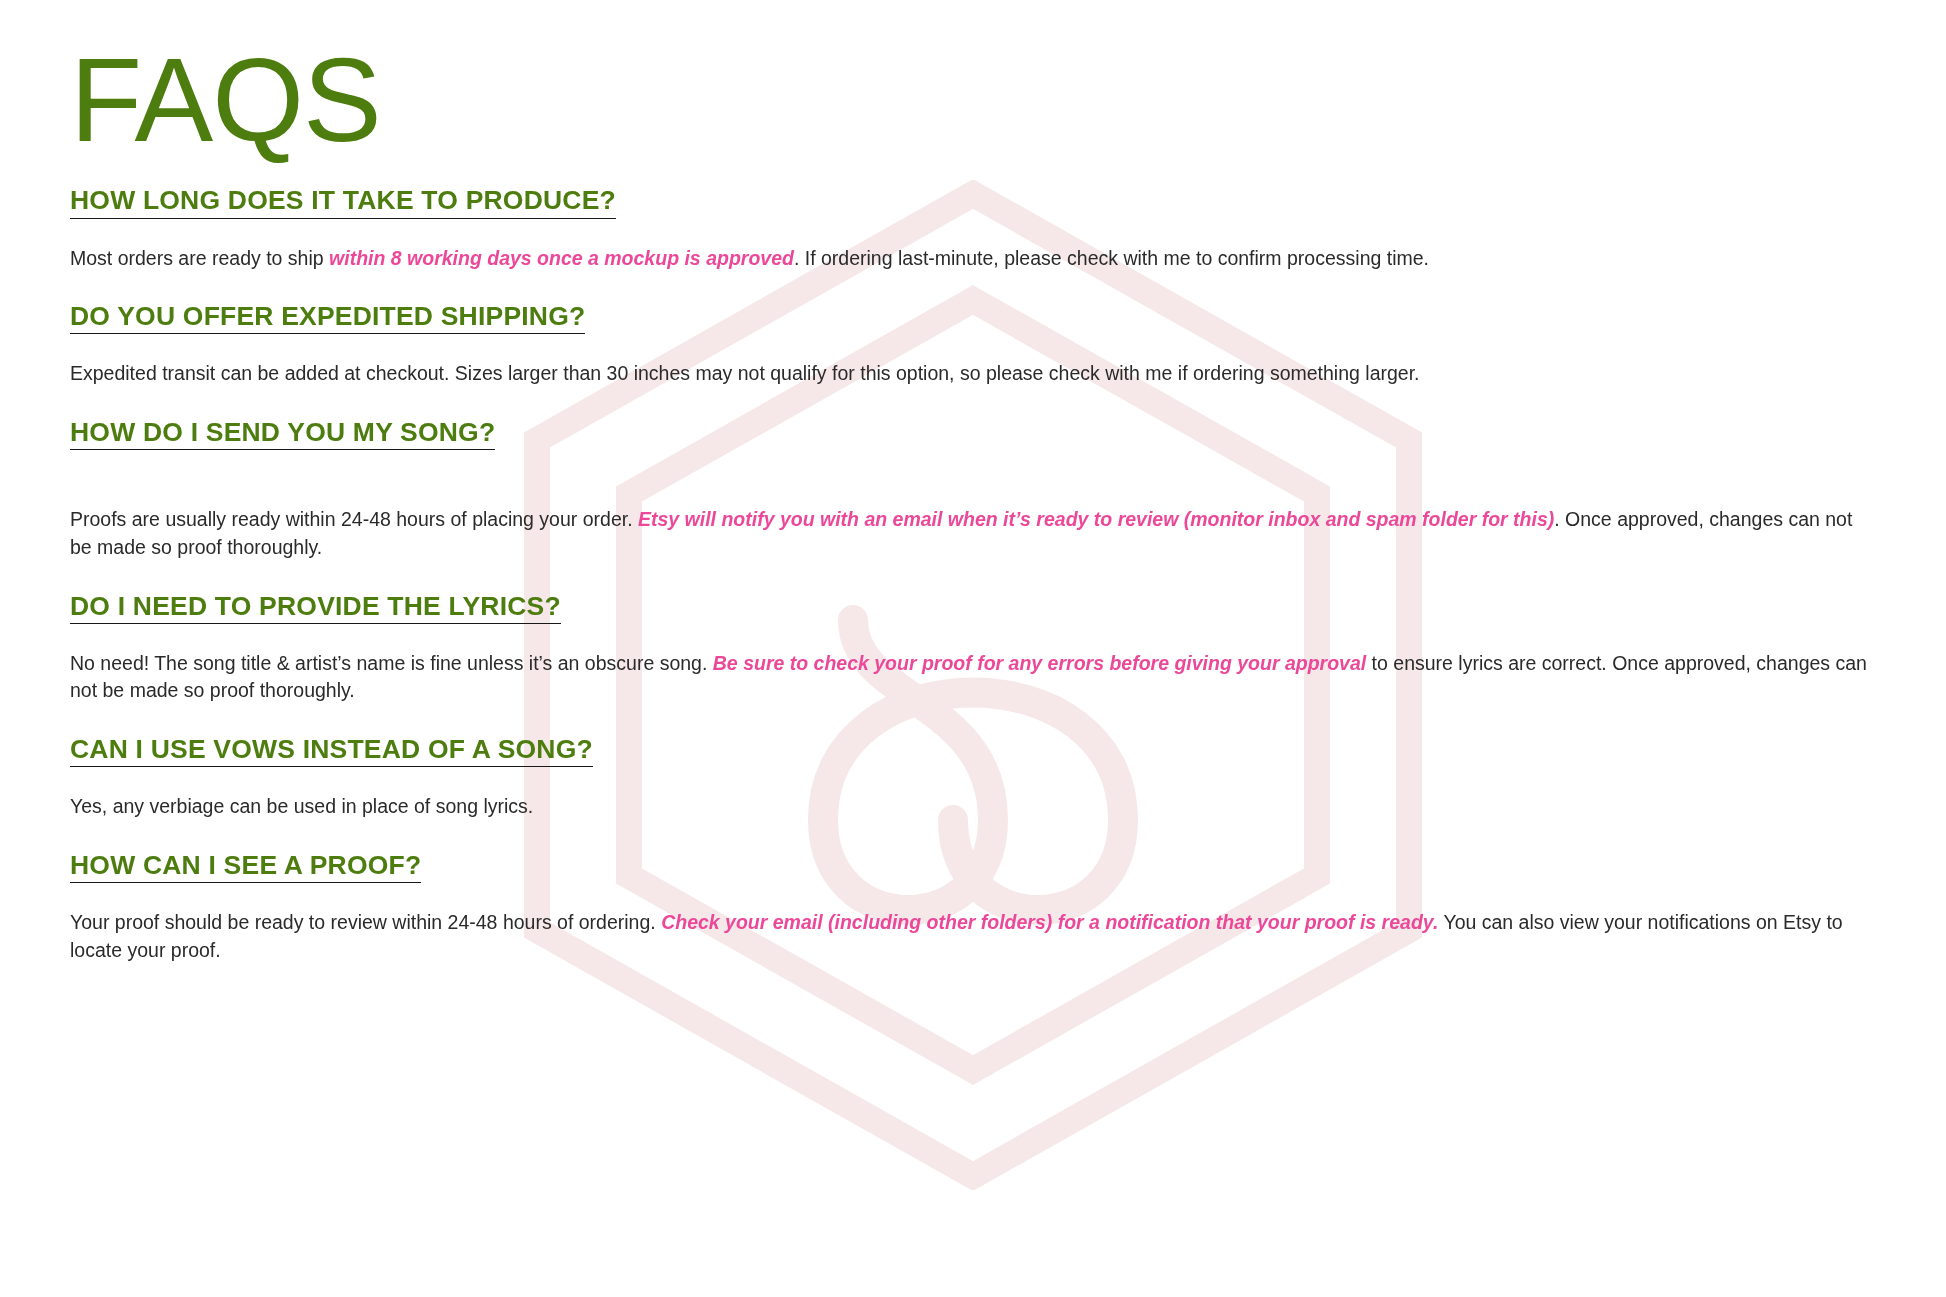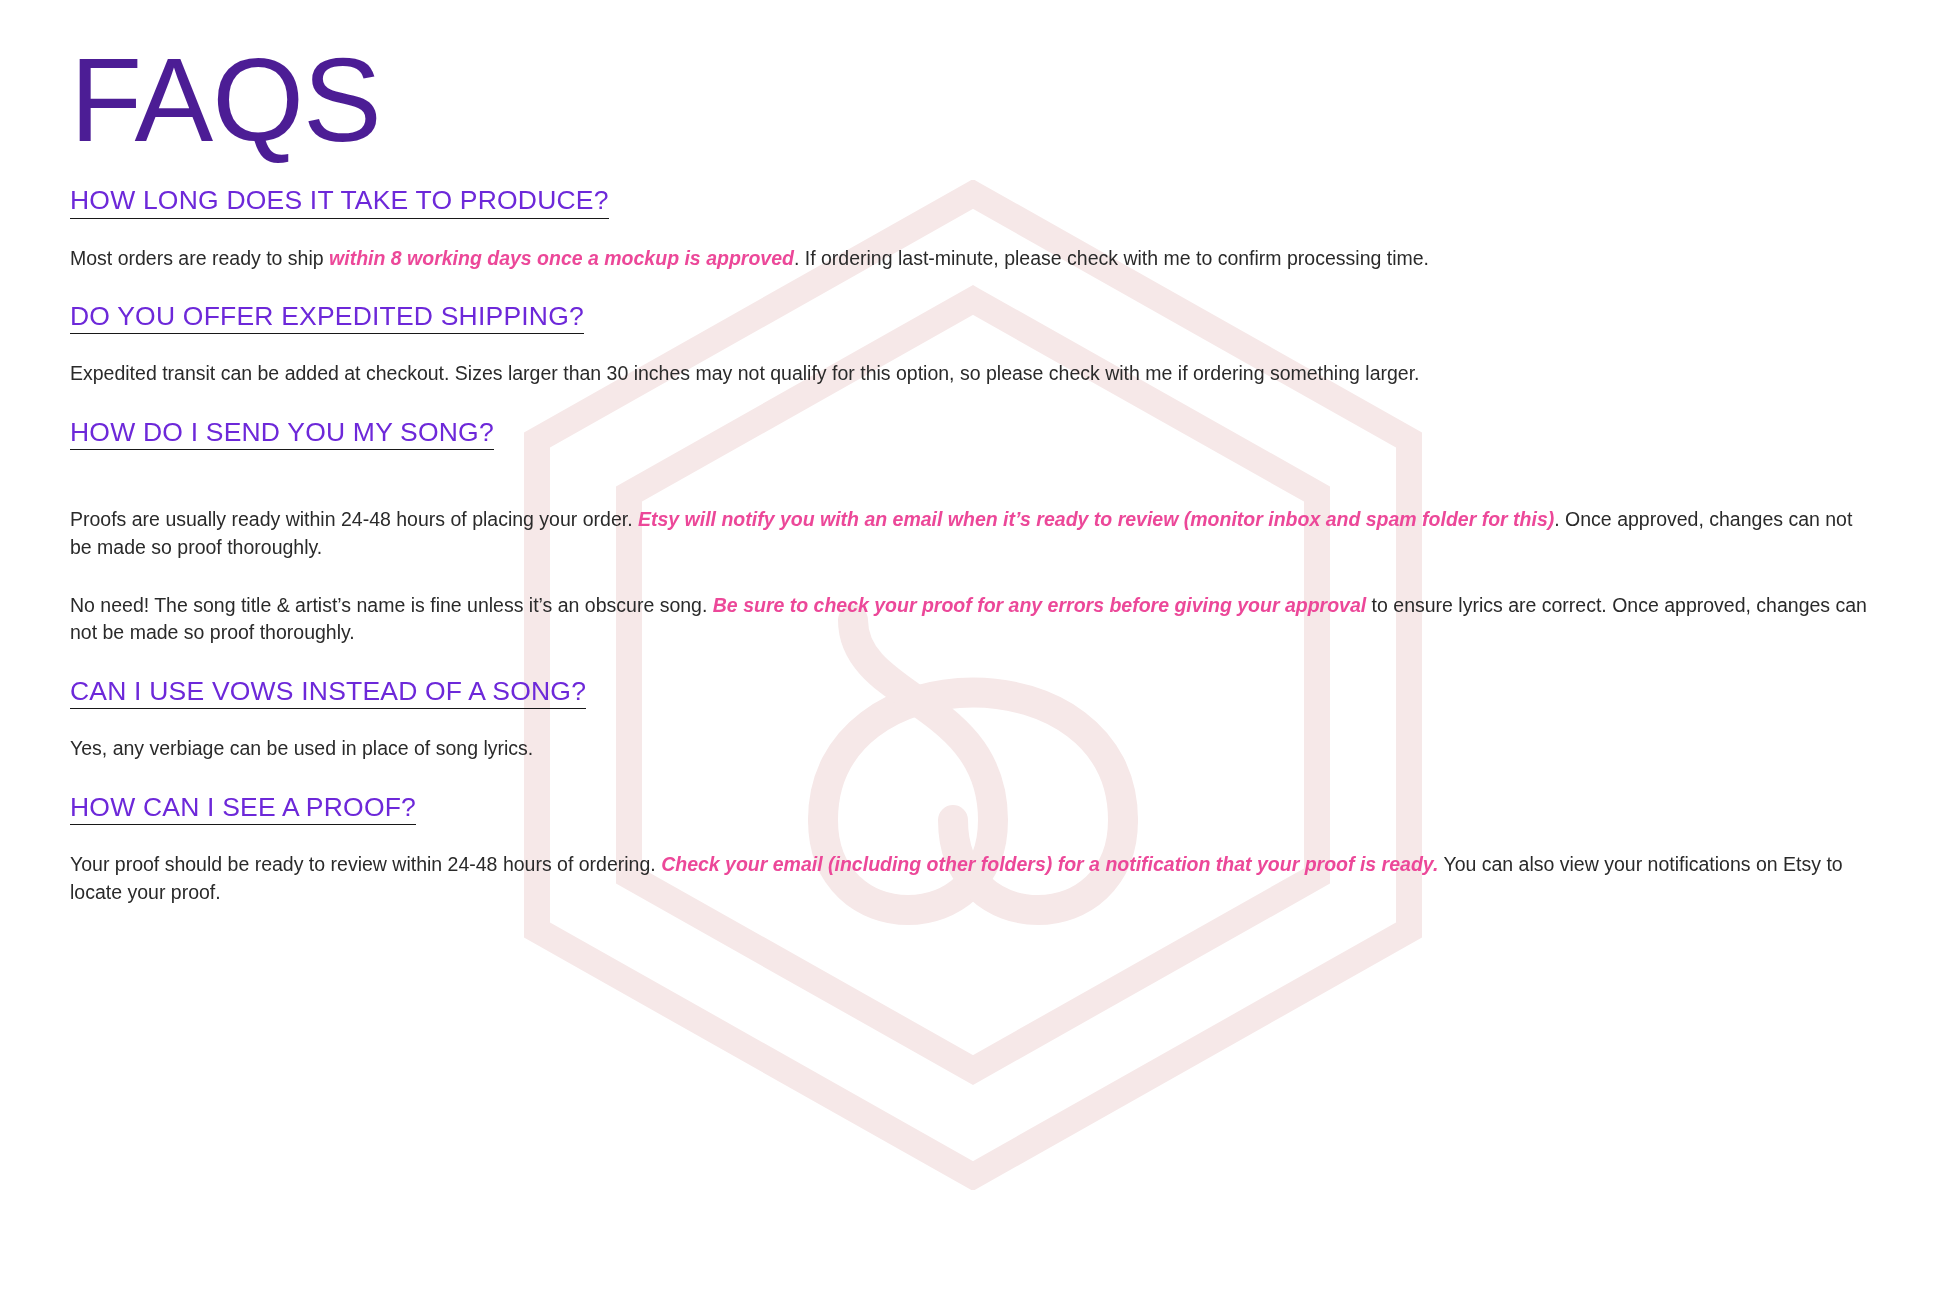--- a/index.html
+++ b/index.html
@@ -35,33 +35,33 @@
     padding: 40px 70px 0 70px;
     box-sizing: border-box;
   }
 
   .doc-title {
     font-size: 118px;
     line-height: 1.02;
     font-weight: 400;
     letter-spacing: -1px;
     margin: 0 0 26px 0;
-    color: #4c1d95;
+    color: #4d7c0f;
     font-family: "Liberation Sans", sans-serif;
   }
 
   .faq-block {
     margin-bottom: 30px;
   }
 
   .faq-q {
     font-size: 26.5px;
     letter-spacing: 0.2px;
-    font-weight: 400;
-    color: #6d28d9;
+    font-weight: 700;
+    color: #4d7c0f;
     display: inline-block;
     border-bottom: 1.6px solid #181818;
     padding-bottom: 2px;
     margin: 0 0 26px 0;
     line-height: 1.1;
   }
 
   .faq-a {
     font-size: 19.5px;
     line-height: 1.42;
@@ -114,20 +114,21 @@
     <h2 class="faq-q">HOW DO I SEND YOU MY SONG?</h2>
   </div>
 
   <div class="faq-block">
     <p class="faq-a">
       <span>Proofs are usually ready within 24-48 hours of placing your order. </span><b>Etsy will notify you with an email when it’s ready to review (monitor inbox and spam folder for this)</b><span>. Once approved, changes can not be made so proof thoroughly.</span>
     </p>
   </div>
 
   <div class="faq-block">
+    <h2 class="faq-q">DO I NEED TO PROVIDE THE LYRICS?</h2>
     <p class="faq-a">
       <span>No need! The song title &amp; artist’s name is fine unless it’s an obscure song. </span><b>Be sure to check your proof for any errors before giving your approval</b><span> to ensure lyrics are correct. Once approved, changes can not be made so proof thoroughly.</span>
     </p>
   </div>
 
   <div class="faq-block">
     <h2 class="faq-q">CAN I USE VOWS INSTEAD OF A SONG?</h2>
     <p class="faq-a">
       <span>Yes, any verbiage can be used in place of song lyrics.</span>
     </p>

